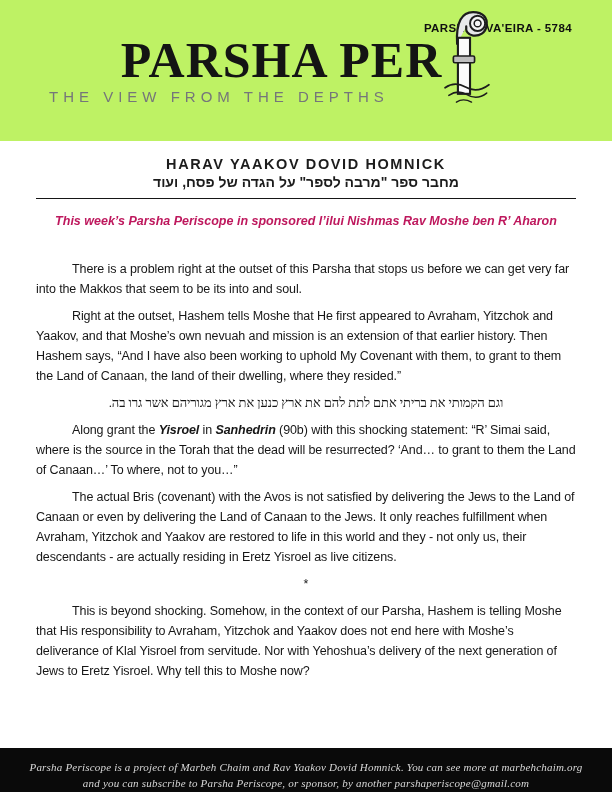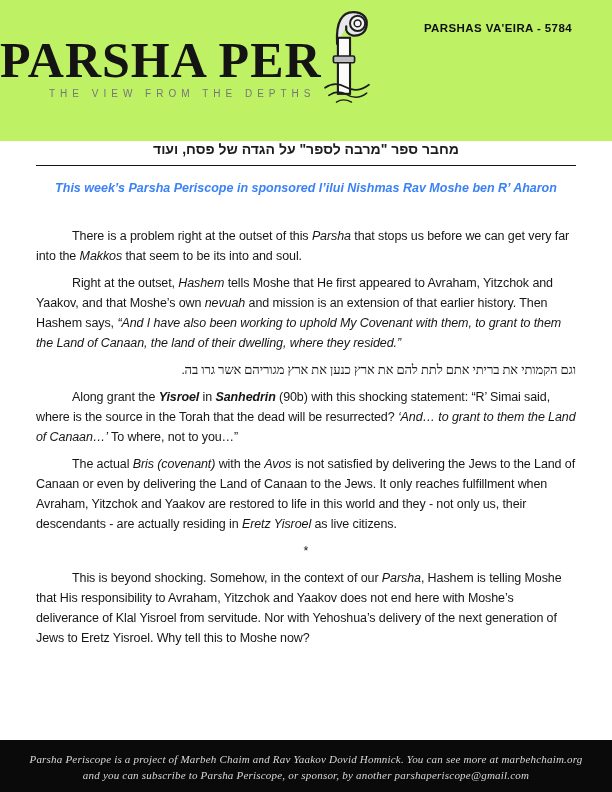--- a/index.html
+++ b/index.html
@@ -18,76 +18,76 @@
     position:relative;
     height:141px;
     background:#bef264;
   }
   .edition{
     position:absolute;top:22px;right:40px;
     font-size:11.5px;font-weight:700;letter-spacing:.4px;color:#101010;
   }
   .logo-row{
     position:absolute;top:26px;left:0;right:0;
-    display:flex;align-items:flex-end;
+    display:flex;justify-content:center;align-items:flex-end;
     height:60px;
   }
   .logo-text{
     font-family:"Liberation Serif","DejaVu Serif",serif;
     font-weight:700;font-size:50px;line-height:52px;
     letter-spacing:1px;color:#141414;white-space:pre;
   }
   .periscope{
     width:46px;height:106px;
     margin:0 1px -26px 2px;
     flex:0 0 auto;
   }
   .tagline{
     position:absolute;left:49px;top:88px;
-    font-size:10px;letter-spacing:5px;color:#75767a;font-weight:400;
+    font-size:15px;letter-spacing:5px;color:#75767a;font-weight:400;
   }
 
   
   .author-block{text-align:center;}
   .author-name{
     margin:15px 0 2px 0;
     font-size:14.5px;font-weight:700;letter-spacing:1.6px;color:#1c1c1c;
   }
   .author-hebrew{
     margin:0;font-size:14px;font-weight:700;color:#1c1c1c;
     font-family:"Liberation Sans","DejaVu Sans",sans-serif;
   }
   .rule{
     margin:8px 36px 0 36px;border:none;border-top:1.6px solid #161616;
   }
   .sponsor{
     margin:15px 36px 0 36px;
-    font-size:12.5px;font-weight:700;font-style:italic;color:#3b82f6;
+    font-size:12.5px;font-weight:700;font-style:italic;color:#be185d;
   }
 
   
   .content{
     margin:0 36px;padding-top:31px;
     font-size:12.5px;line-height:20px;letter-spacing:-.1px;color:#161616;
     text-align:left;
   }
   .content p{margin:0 0 7px 0;}
   .content p.normal{text-indent:36px;}
   .content p.hebrew{
-    direction:rtl;text-align:right;text-indent:0;
+    direction:rtl;text-align:center;text-indent:0;
     font-family:"Liberation Serif","DejaVu Serif","DejaVu Sans",serif;
     font-size:13px;
   }
   .content p.separator{text-align:center;text-indent:0;margin:4px 0 7px 0;}
-  .content span.i{font-style:italic;}
+  .content span.i{}
   .content span.bi{font-style:italic;font-weight:700;}
 
   
   .footer{
-    position:absolute;left:0;right:0;bottom:0;height:52px;
+    position:absolute;left:0;right:0;bottom:0;height:44px;
     background:#0a0a0a;text-align:center;
   }
   .footer p{
     margin:0;color:#d8d8d8;
     font-family:"Liberation Serif","DejaVu Serif",serif;
     font-style:italic;font-size:11px;line-height:15.5px;letter-spacing:.2px;
   }
   .footer p:first-child{padding-top:12px;}
 </style>
 </head>
@@ -111,20 +111,21 @@
 
         <path d="M1 108 q13 -9 27 -1 q15 9 31 -3" fill="none" stroke="#1d1d1d" stroke-width="2.2" stroke-linecap="round"></path>
         <path d="M6 118 q12 -8 24 -1 q13 8 26 -2" fill="none" stroke="#1d1d1d" stroke-width="2" stroke-linecap="round"></path>
         <path d="M16 127 q9 -6 20 0" fill="none" stroke="#1d1d1d" stroke-width="1.8" stroke-linecap="round"></path>
       </svg>
     </div>
     <div class="tagline">THE VIEW FROM THE DEPTHS</div>
   </header>
 
   <section class="author-block">
+    <h1 class="author-name">HARAV YAAKOV DOVID HOMNICK</h1>
     <h2 class="author-hebrew" dir="rtl">מחבר ספר "מרבה לספר" על הגדה של פסח, ועוד</h2>
     <hr class="rule">
     <p class="sponsor">This week’s Parsha Periscope in sponsored l’ilui Nishmas Rav Moshe ben R’ Aharon</p>
   </section>
 
   <main class="content">
       <p class="para normal"><span>There is a problem right at the outset of this </span><span class="i">Parsha</span><span> that stops us before we can get very far into the </span><span class="i">Makkos</span><span> that seem to be its into and soul.</span></p>
       <p class="para normal"><span>Right at the outset, </span><span class="i">Hashem</span><span> tells Moshe that He first appeared to Avraham, Yitzchok and Yaakov, and that Moshe’s own </span><span class="i">nevuah</span><span> and mission is an extension of that earlier history. Then Hashem says, </span><span class="i">“And I have also been working to uphold My Covenant with them, to grant to them the Land of Canaan, the land of their dwelling, where they resided.”</span></p>
       <p class="para hebrew" dir="rtl"><span>וגם הקמותי את בריתי אתם לתת להם את ארץ כנען את ארץ מגוריהם אשר גרו בה.</span></p>
       <p class="para normal"><span>Along grant the </span><span class="bi">Yisroel</span><span> in </span><span class="bi">Sanhedrin</span><span> (90b) with this shocking statement: “R’ Simai said, where is the source in the Torah that the dead will be resurrected? </span><span class="i">‘And… to grant to them the Land of Canaan…’</span><span> To where, not to you…”</span></p>

